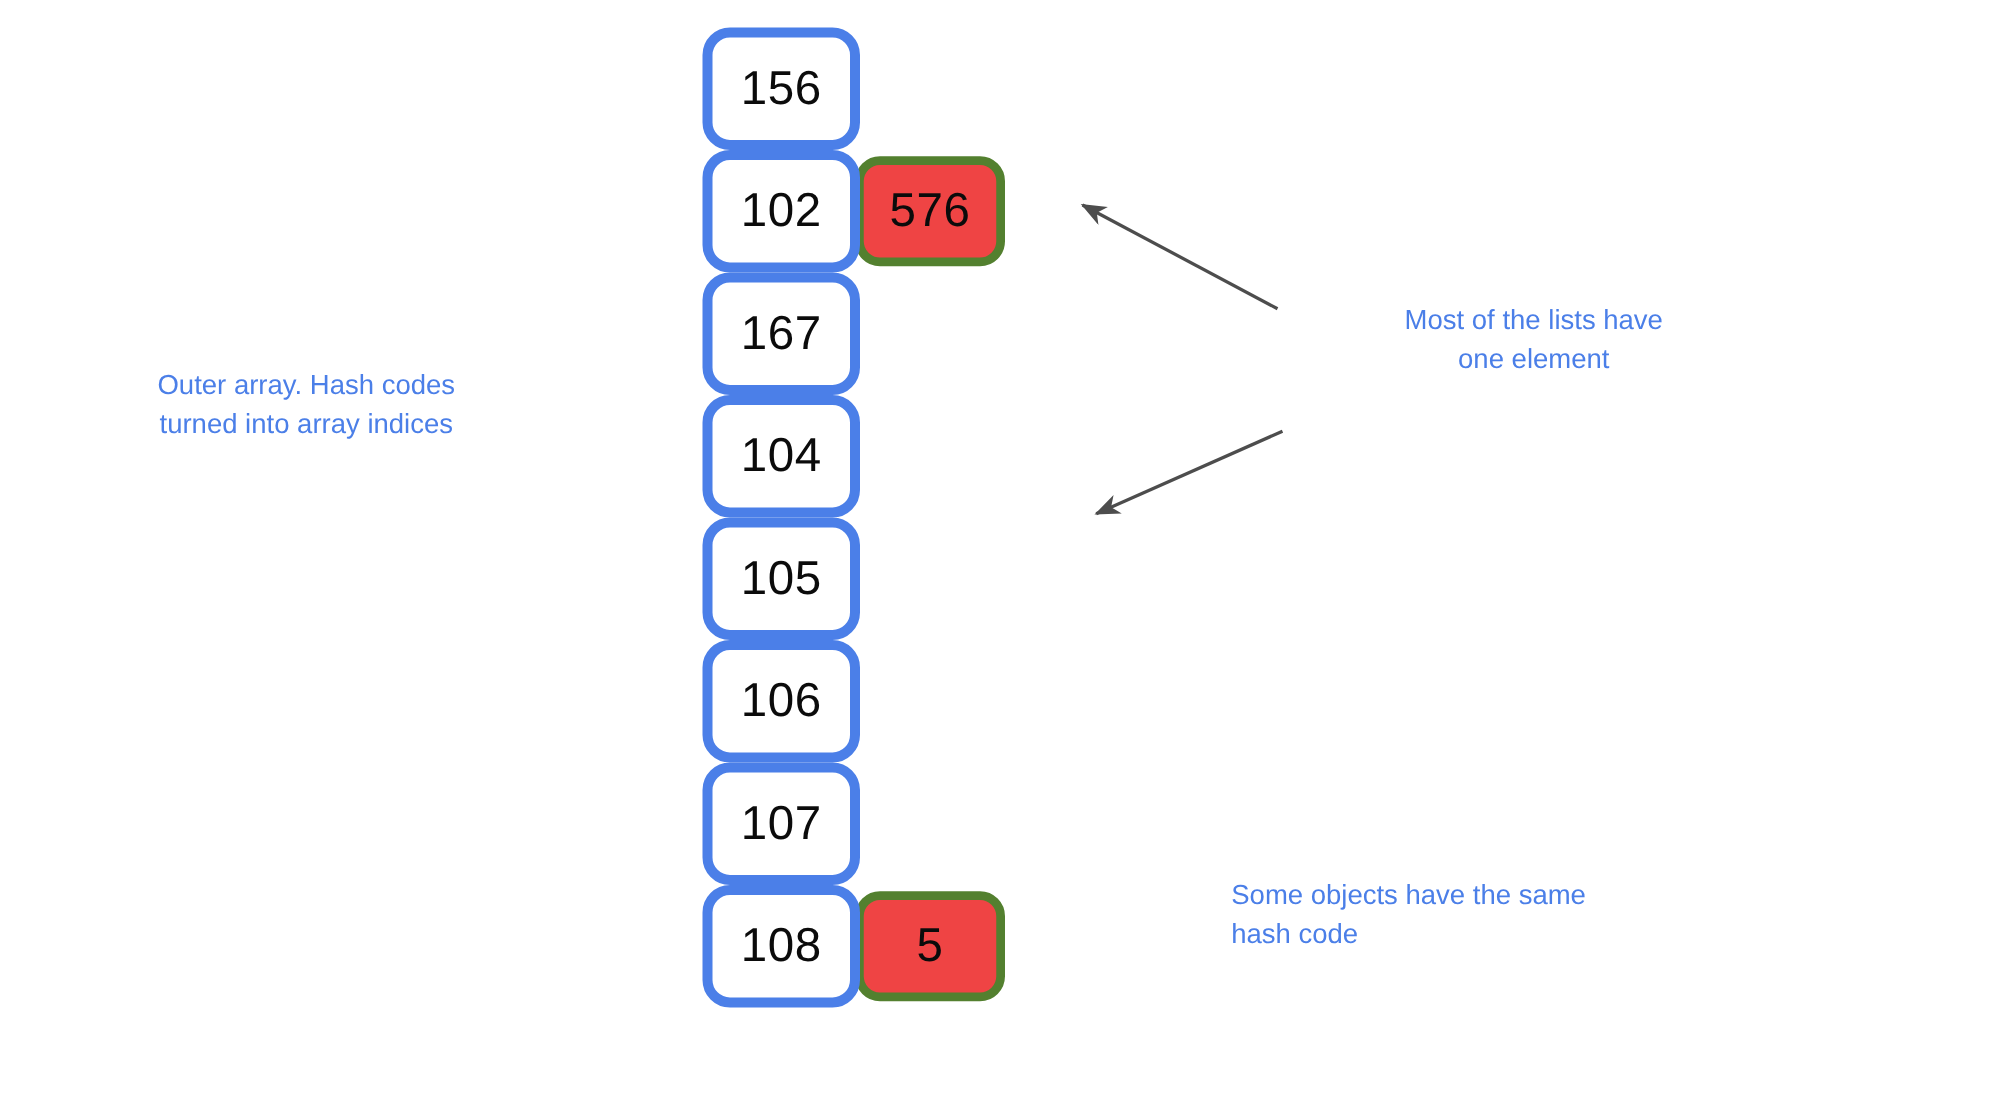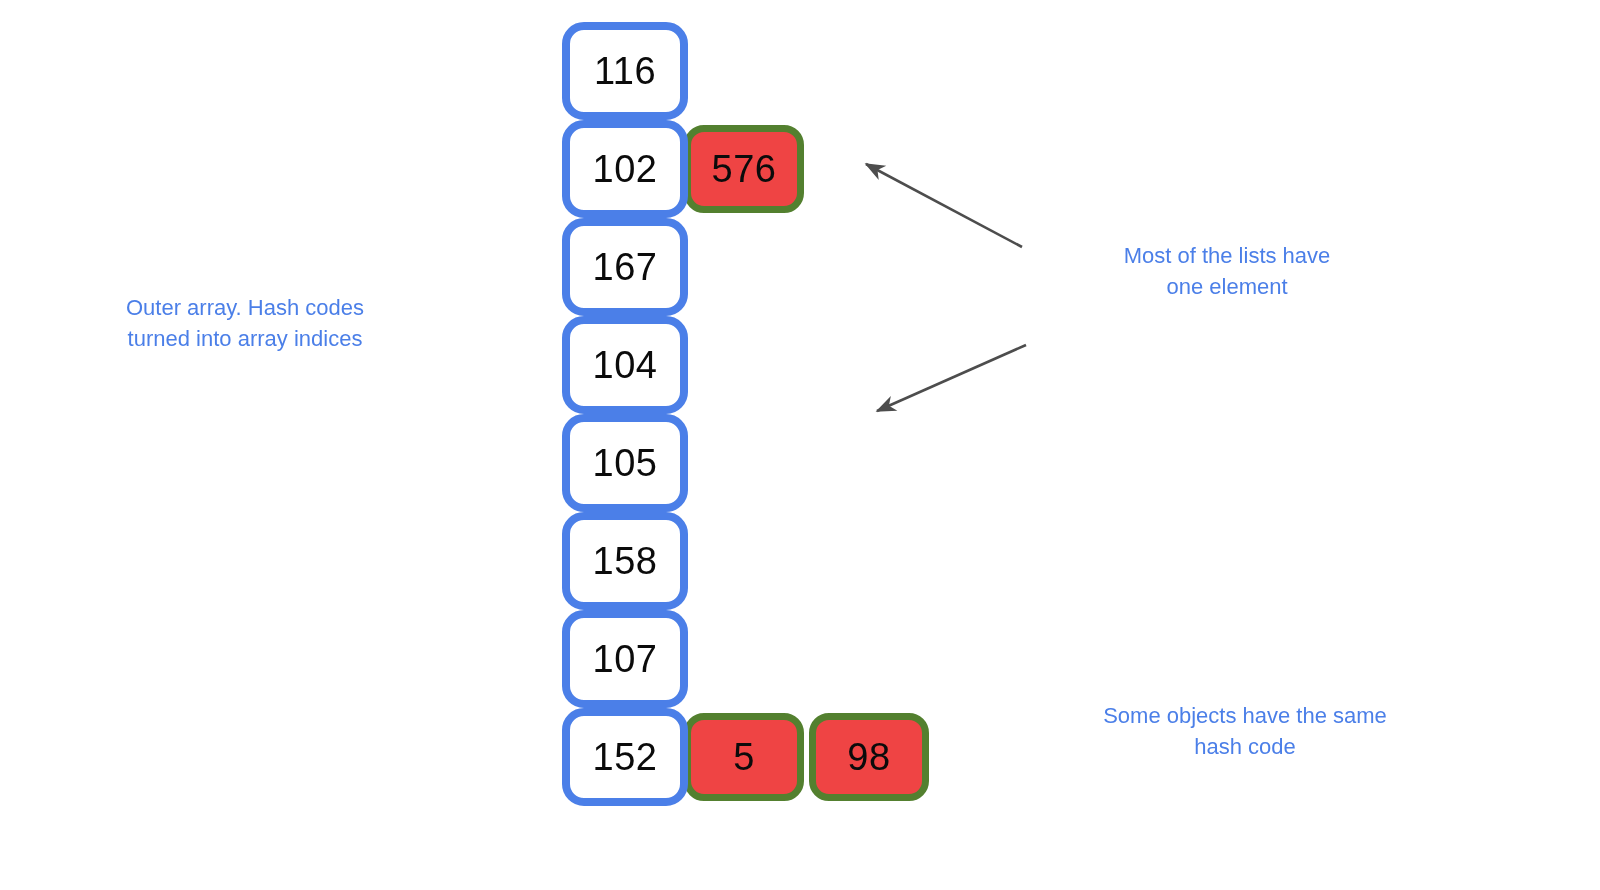--- a/index.html
+++ b/index.html
@@ -95,21 +95,20 @@
     left: 1022px;
     top: 240px;
     width: 410px;
     text-align: center;
   }
 
   .ann-right-bottom {
     left: 985px;
     top: 700px;
     width: 520px;
-    text-align: center;
   }
 
   
   #arrows {
     position: absolute;
     left: 0; top: 0;
     width: 1600px;
     height: 890px;
     pointer-events: none;
   }
@@ -125,52 +124,51 @@
         <path d="M 8.2 3.1 L 0.4 6.2 L 2.6 3.1 L 0.4 0 Z" fill="#4d4d4d"></path>
       </marker>
     </defs>
     <line x1="1022" y1="247" x2="866" y2="164" stroke="#4d4d4d" stroke-width="2.6" marker-end="url(#ahead)"></line>
     <line x1="1026" y1="345" x2="877" y2="411" stroke="#4d4d4d" stroke-width="2.6" marker-end="url(#ahead)"></line>
   </svg>
 
   <div class="array-column">
 
     <div class="bucket-row">
-      <div class="index-cell">116</div>
+      <div class="index-cell">156</div>
     </div>
 
     <div class="bucket-row">
       <div class="index-cell">102</div>
       <div class="node-cell slot0">576</div>
     </div>
 
     <div class="bucket-row">
       <div class="index-cell">167</div>
     </div>
 
     <div class="bucket-row">
       <div class="index-cell">104</div>
     </div>
 
     <div class="bucket-row">
       <div class="index-cell">105</div>
     </div>
 
     <div class="bucket-row">
-      <div class="index-cell">158</div>
+      <div class="index-cell">106</div>
     </div>
 
     <div class="bucket-row">
       <div class="index-cell">107</div>
     </div>
 
     <div class="bucket-row">
-      <div class="index-cell">152</div>
+      <div class="index-cell">108</div>
       <div class="node-cell slot0">5</div>
-      <div class="node-cell slot1">98</div>
     </div>
 
   </div>
 
   <div class="annotation ann-left">Outer array. Hash codes
 turned into array indices</div>
 
   <div class="annotation ann-right-top">Most of the lists have
 one element</div>
 

